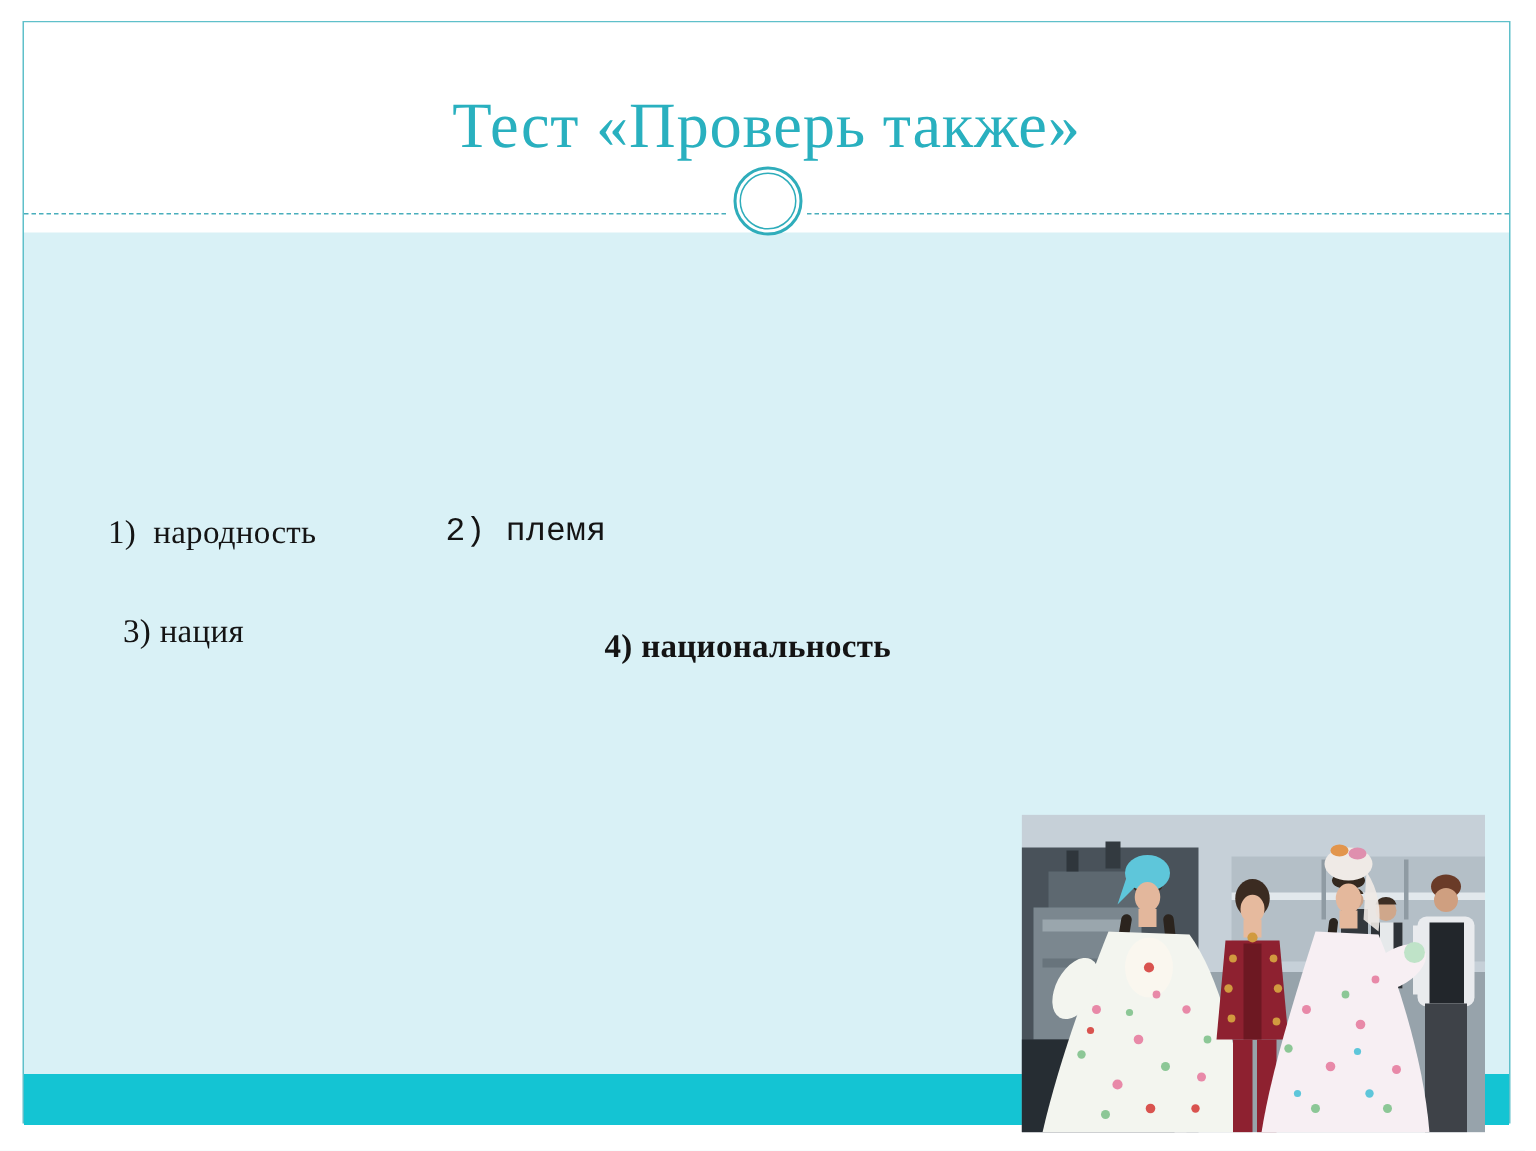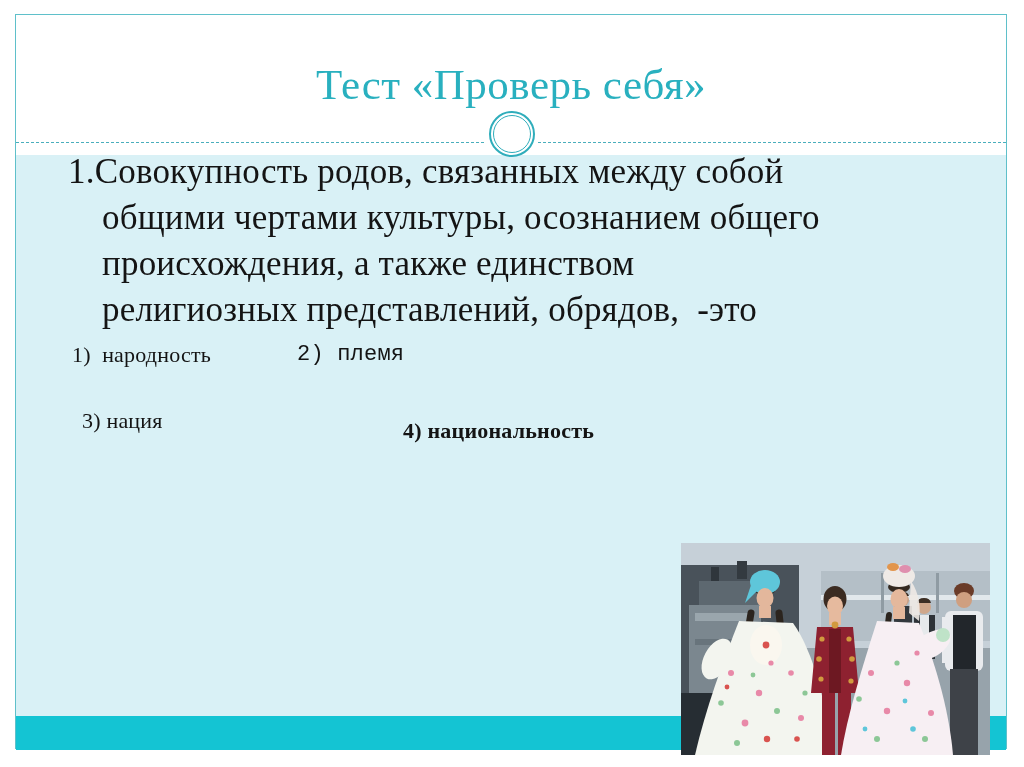--- a/index.html
+++ b/index.html
@@ -109,38 +109,32 @@
   }
   .photo svg { display: block; }
 </style>
 </head>
 <body>
 
 <div id="slide">
 
   <div class="frame">
     <div class="header">
-      <div class="title">Тест «Проверь себя»</div>
+      <div class="title">Тест «Проверь также»</div>
     </div>
     <div class="divider left"></div>
     <div class="divider right"></div>
     <div class="content"></div>
     <div class="footer-bar"></div>
   </div>
 
   <div class="ornament">
     <div class="inner"></div>
   </div>
 
-  <div class="question">
-    <div class="qline">1.Совокупность родов, связанных между собой</div>
-    <div class="qline indent">общими чертами культуры, осознанием общего</div>
-    <div class="qline indent">происхождения, а также единством</div>
-    <div class="qline indent">религиозных представлений, обрядов,  -это</div>
-  </div>
 
   <div class="opt o1">1)  народность</div>
   <div class="opt o2">2) племя</div>
   <div class="opt o3">3) нация</div>
   <div class="opt o4">4) национальность</div>
 
   <div class="photo">
     <svg width="309" height="212" viewBox="0 0 309 212" xmlns="http://www.w3.org/2000/svg">
 
       <rect x="0" y="0" width="309" height="212" fill="#c6d0d8"></rect>

